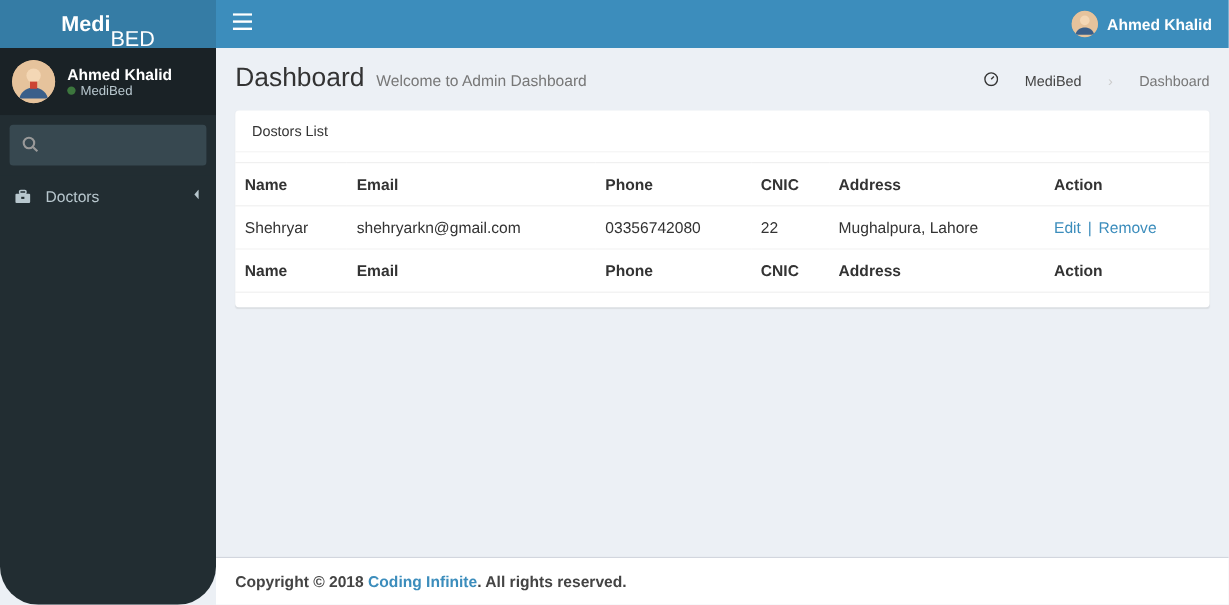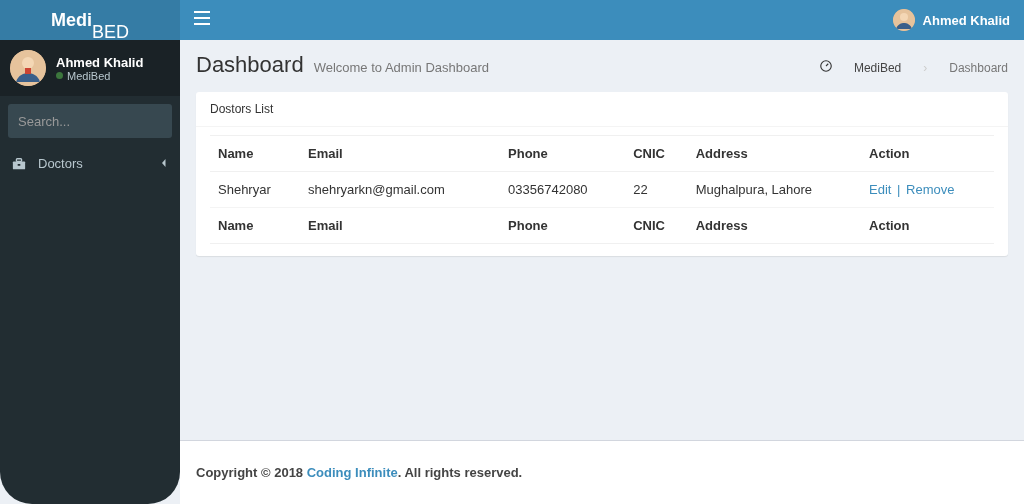--- a/index.html
+++ b/index.html
@@ -43,29 +43,29 @@
     .breadcrumb { margin-left: auto; font-size: 12px; color: #444; display: flex; align-items: center; gap: 22px; }
     .breadcrumb .crumb-icon { font-size: 12px; }
     .breadcrumb .sep { color: #ccc; }
     .breadcrumb .active { color: #777; }
     .breadcrumb .root { cursor: pointer; }
     
     .content { padding: 14px 16px; flex: 1; }
     .box { background: #fff; border-radius: 3px; border-top: 0; box-shadow: 0 1px 1px rgba(0,0,0,0.08); }
     .box-header { padding: 10px 14px; border-bottom: 1px solid #f4f4f4; }
     .box-title { font-size: 12px; color: #333; }
-    .box-body { padding: 8px 14px 12px; }
+    .box-body { padding: 8px 0 12px; }
     
     table { width: 100%; border-collapse: collapse; font-size: 13px; }
     thead th, tfoot th { text-align: left; font-weight: 700; padding: 10px 8px; border-top: 1px solid #f0f0f0; border-bottom: 1px solid #f0f0f0; color: #333; }
     tbody td { padding: 10px 8px; border-bottom: 1px solid #f4f4f4; color: #333; }
     .action-link { color: #3c8dbc; cursor: pointer; }
     .action-sep { color: #3c8dbc; padding: 0 2px; }
     
-    .footer { background: #fff; border-top: 1px solid #d2d6de; padding: 24px 16px; font-size: 13px; color: #444; }
+    .footer { background: #fff; border-top: 1px solid #d2d6de; padding: 12px 16px; font-size: 13px; color: #444; }
     .footer .link { color: #3c8dbc; cursor: pointer; }
   </style>
 </head>
 <body>
 
 <div class="wrapper">
   <aside class="sidebar">
     <div class="logo-area">
       <span class="logo-bold">Medi</span>
         <span class="logo-light">BED</span>
@@ -82,21 +82,20 @@
       <div class="user-info">
         <div class="name">Ahmed Khalid</div>
         <div class="status">
             <span class="dot"></span>
             <span>MediBed</span>
           </div>
       </div>
     </div>
     <div class="search-form">
       <div class="search-input-wrap">
-        <input class="search-input" placeholder="Search..." style="">
         <button class="search-btn">
           <svg width="14" height="14" viewBox="0 0 16 16" fill="none" stroke="#999" stroke-width="2">
               <circle cx="7" cy="7" r="5"></circle>
               <line x1="11" y1="11" x2="15" y2="15"></line>
             </svg>
         </button>
       </div>
     </div>
     <div class="nav-item">
       <span class="nav-icon">

